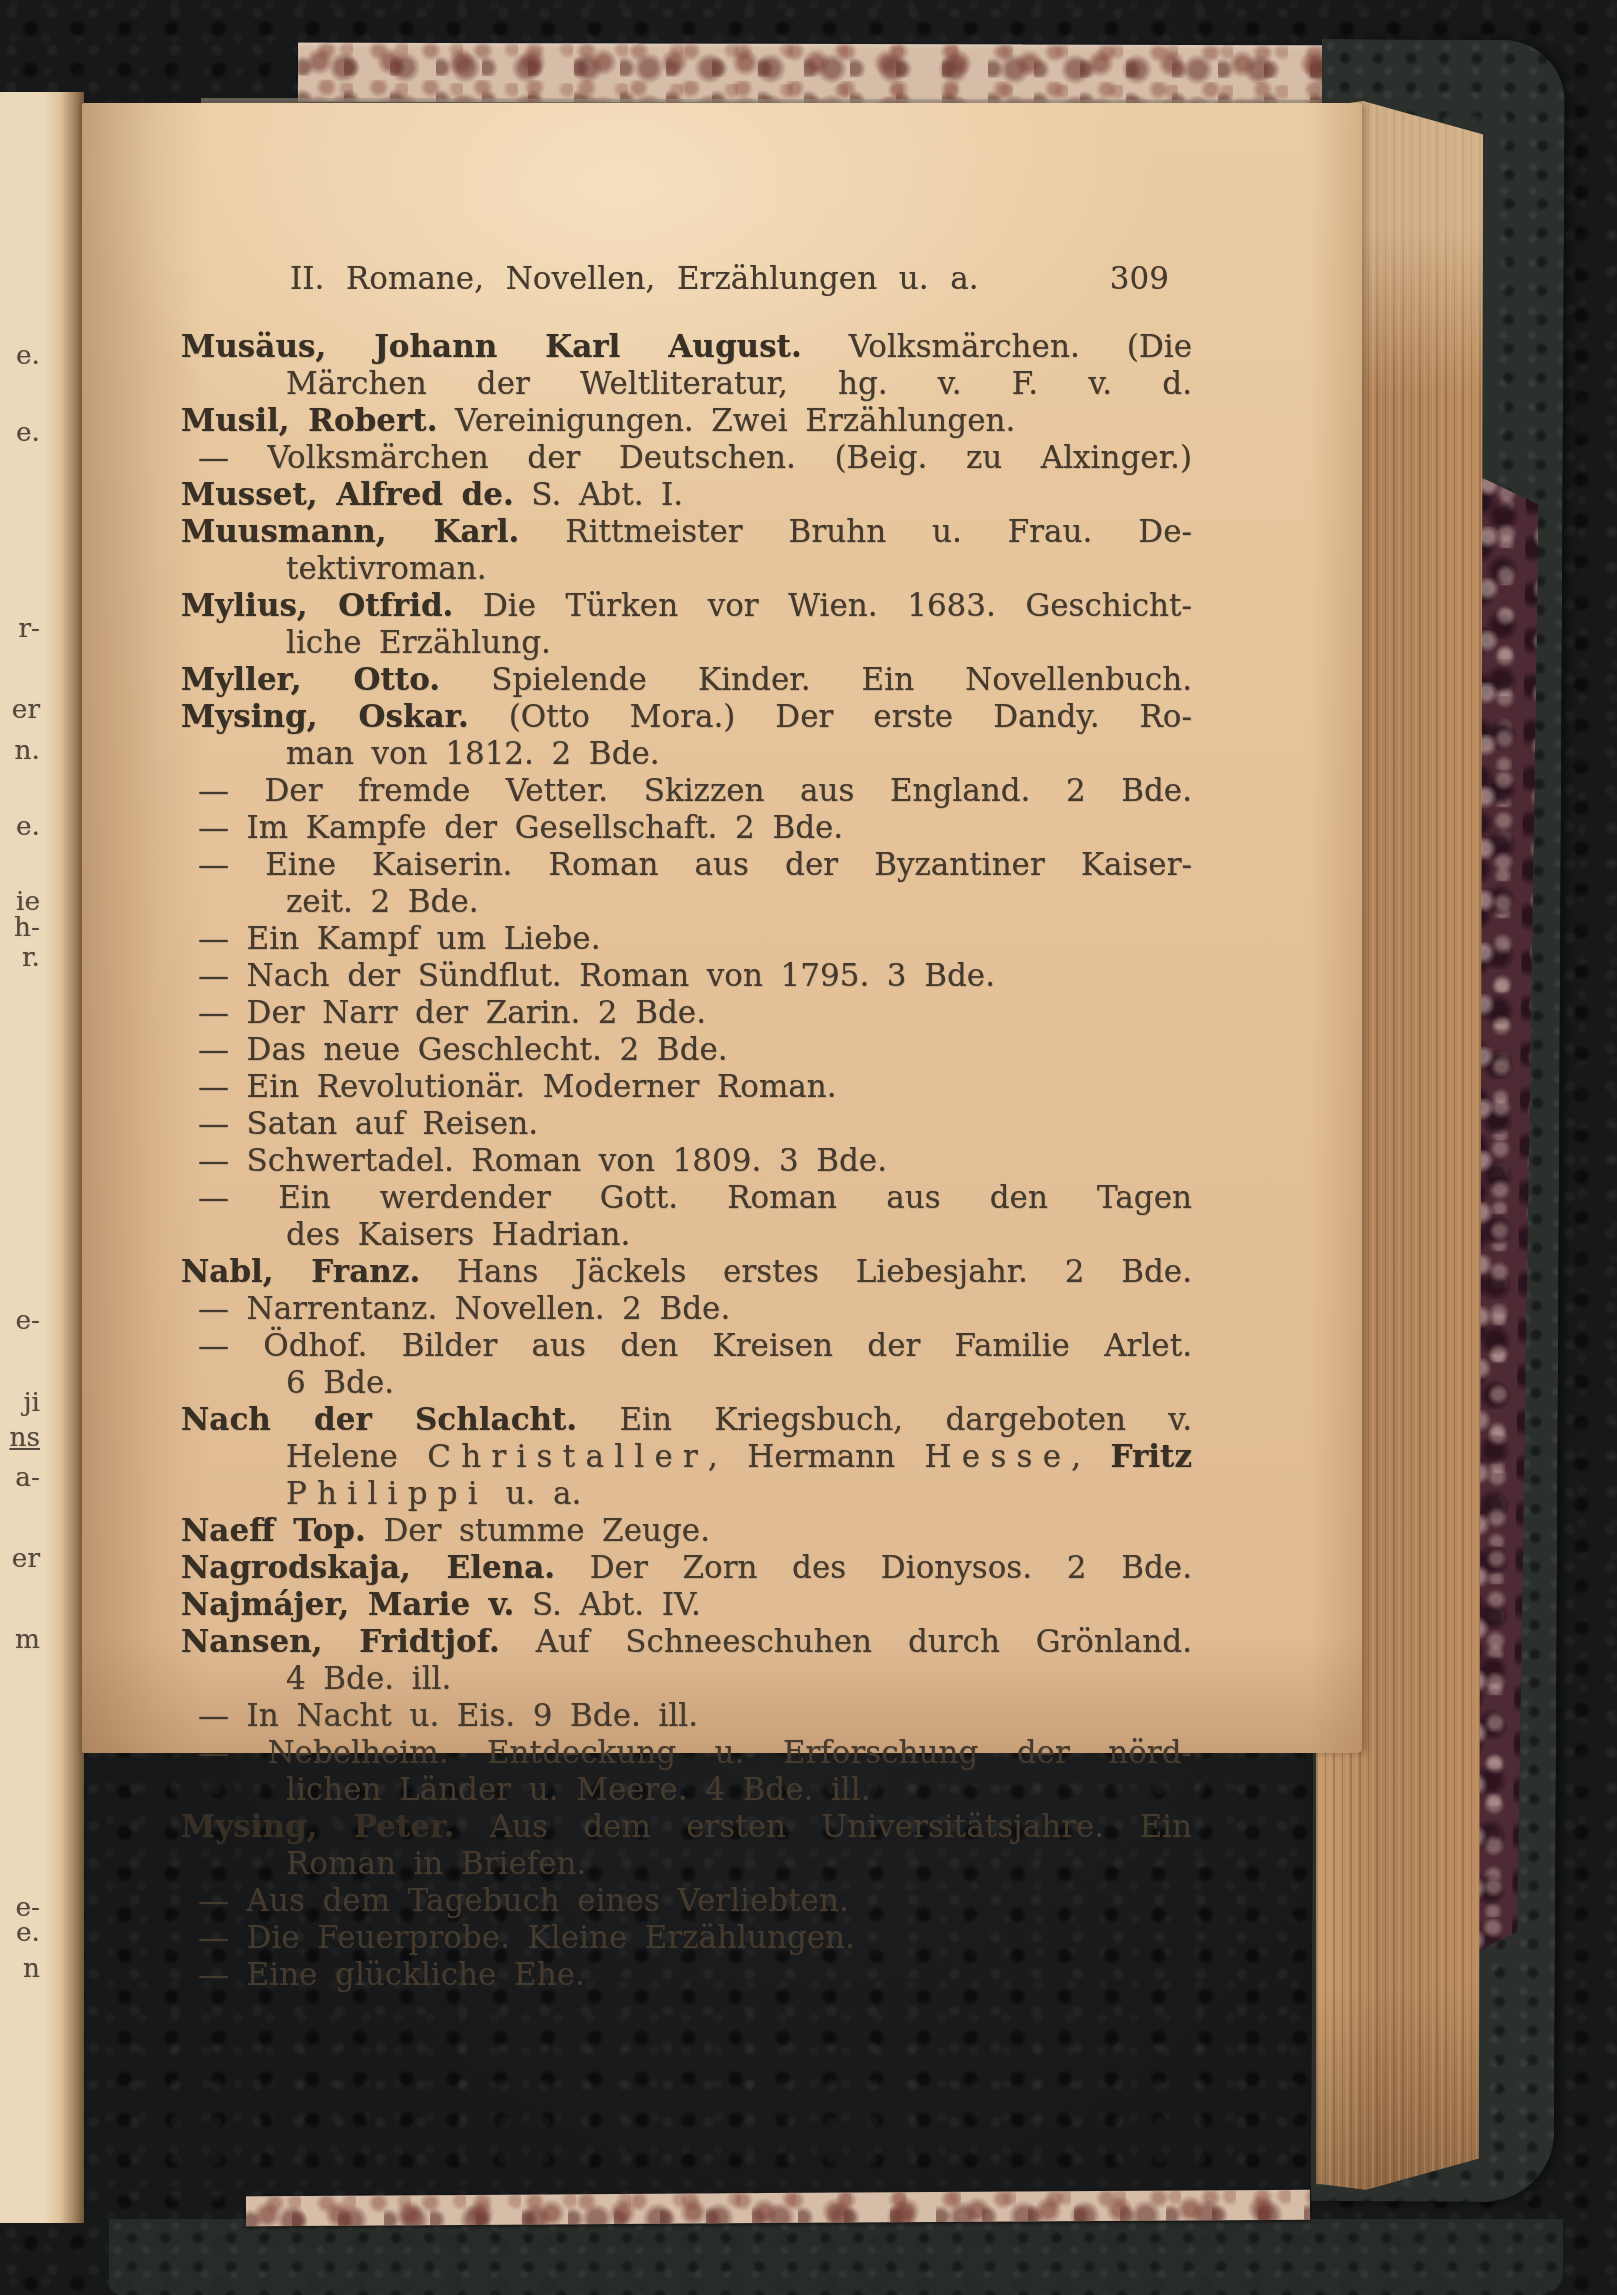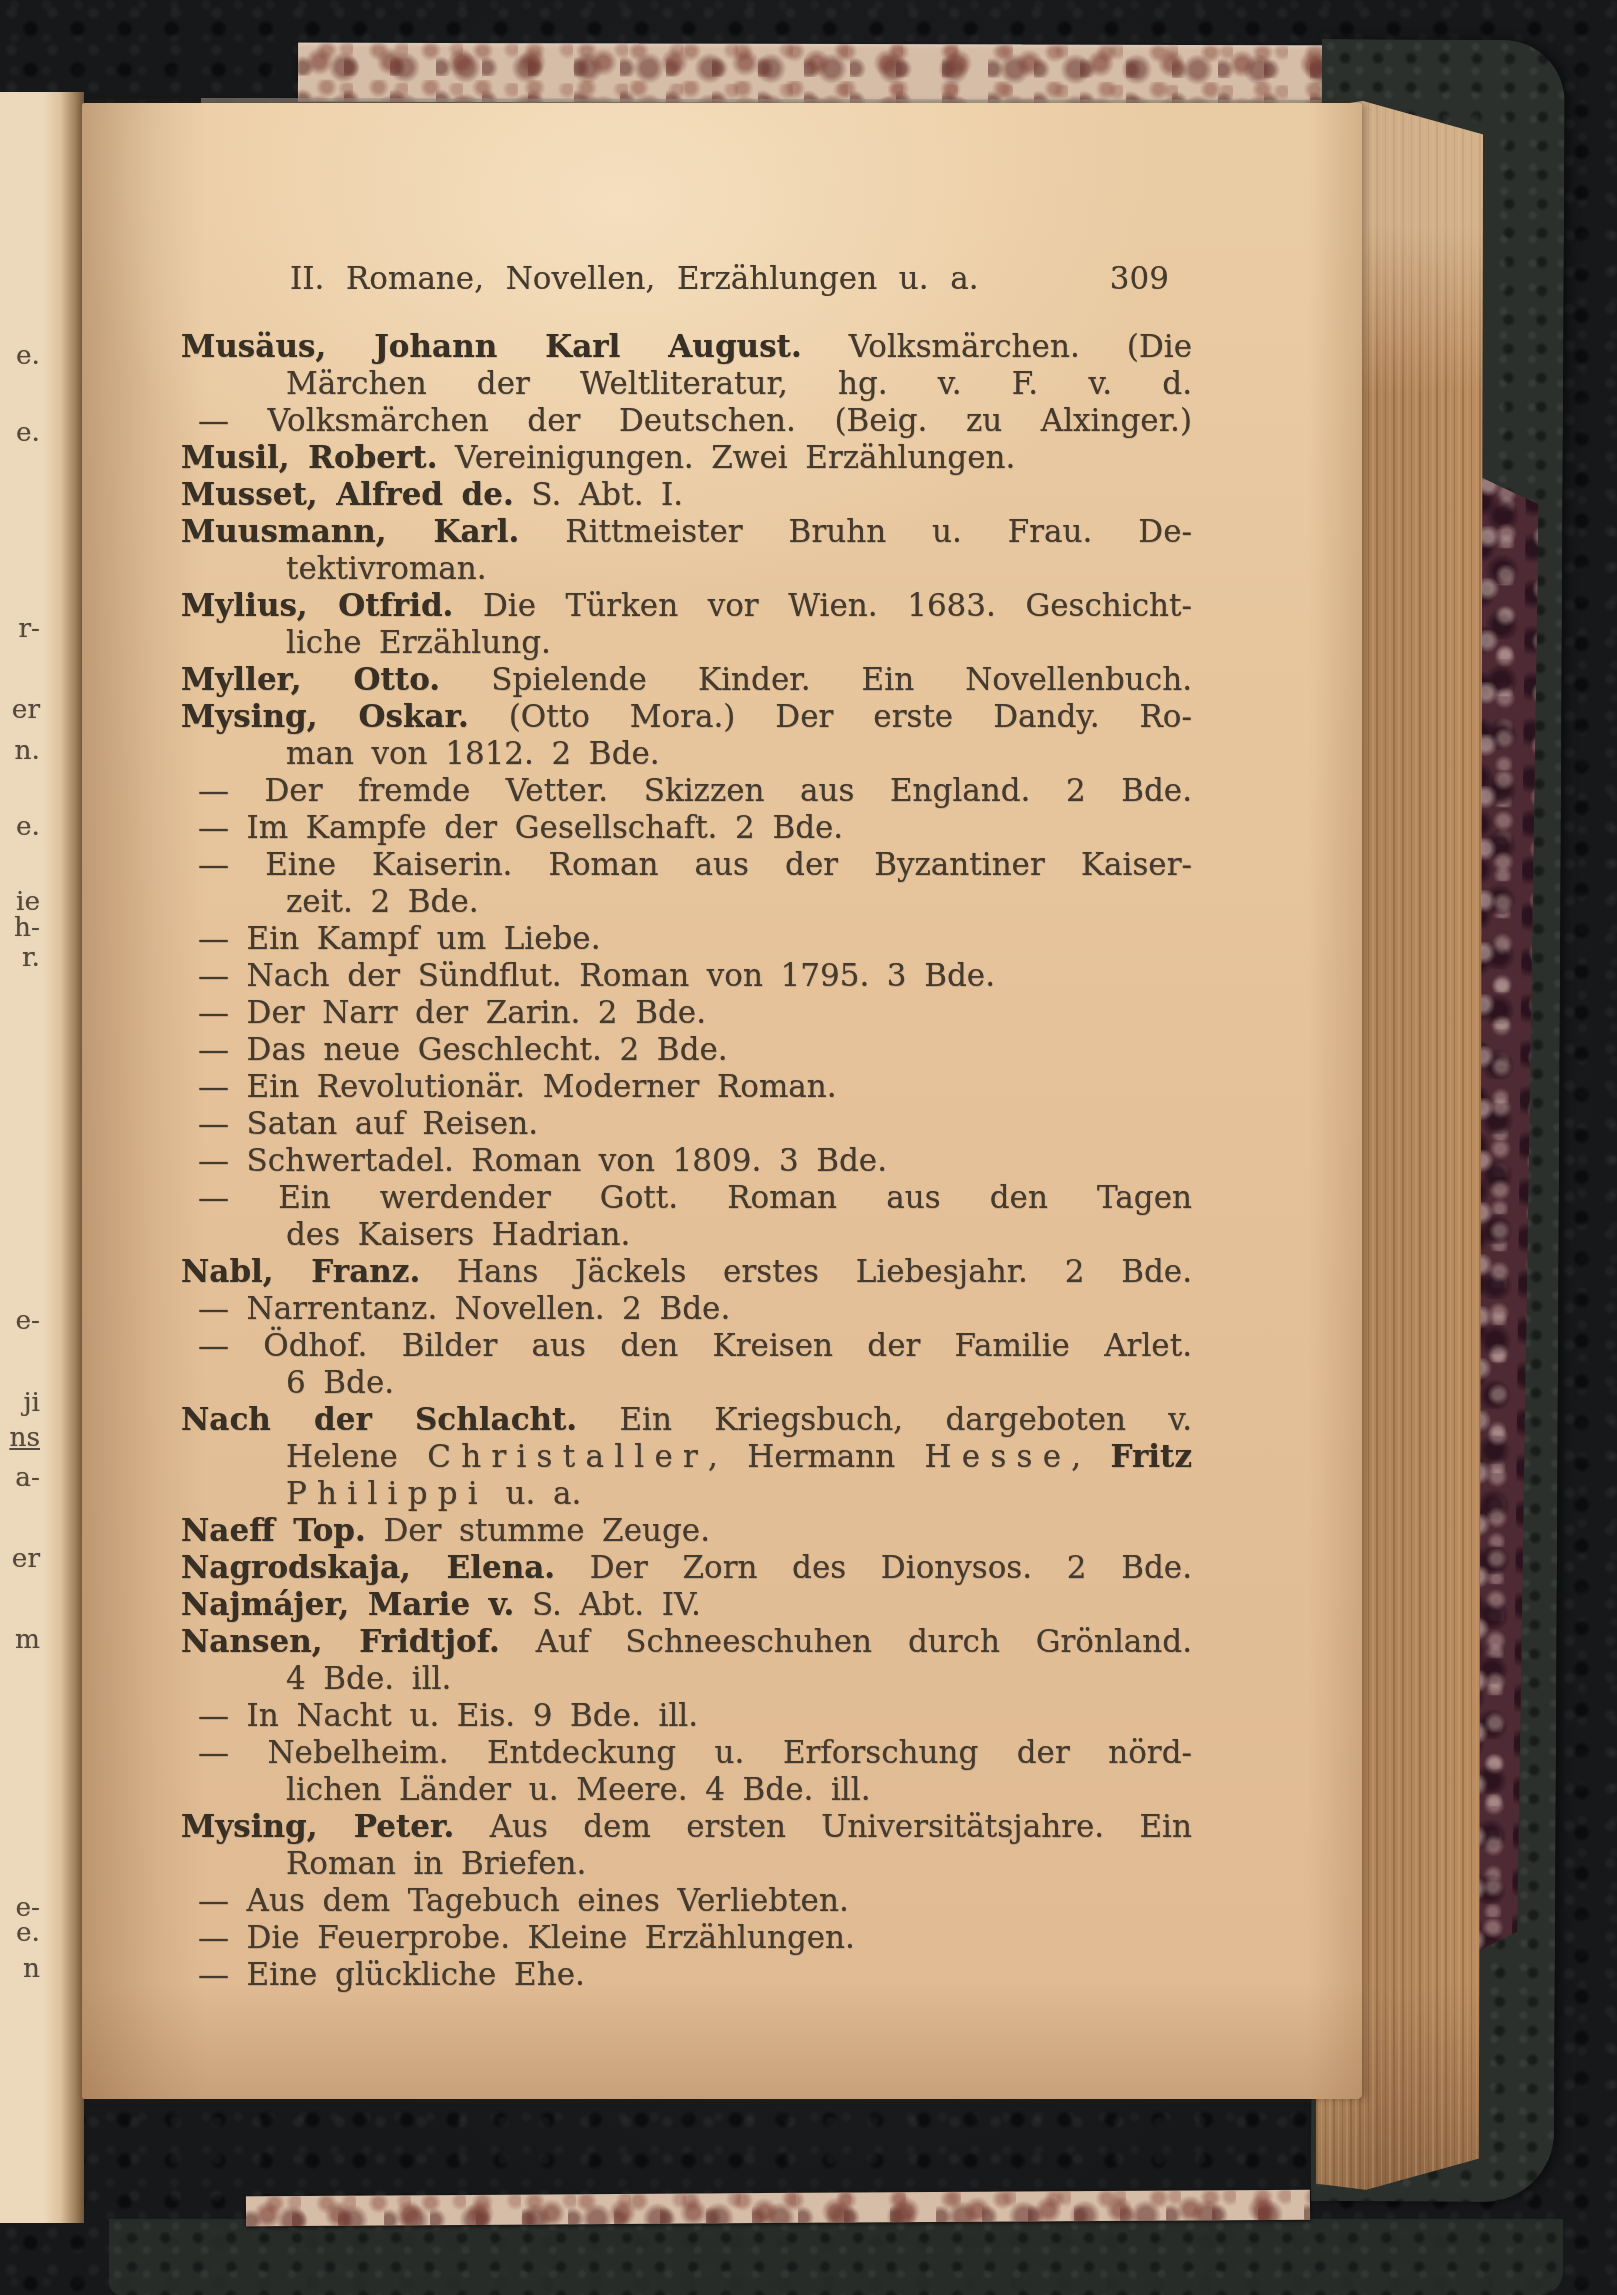--- a/index.html
+++ b/index.html
@@ -52,21 +52,21 @@
       linear-gradient(90deg,#c79d6e 0%,#b1835a 40%,#bb8d60 100%);}
   .bottom-marble{position:absolute;left:246px;top:2193px;width:1064px;height:29.5px;transform:rotate(-.35deg);
     box-shadow:0 1.6px 3.9px rgba(0,0,0,.6);}
   .bottom-leather{position:absolute;left:109px;top:2219px;width:1454px;height:76px;border-radius:0 0 23px 12.4px;opacity:.85;}
 
   .sliver{position:absolute;left:0;top:92px;width:84px;height:2131px;
     background:linear-gradient(90deg,#ecd8ba 0 52%,#ddc29c 72%,#a07e5b 90%,#6e5439 100%);}
   .frag{position:absolute;left:0;width:40px;text-align:right;font-size:26.4px;line-height:26.4px;
     color:#55483c;text-shadow:0 0 0.8px rgba(80,65,50,.5);}
 
-  .page{position:absolute;left:82px;top:103px;width:1280px;height:1996px;border-radius:2.3px 3.1px 4.7px 2.3px;
+  .page{position:absolute;left:82px;top:103px;width:1280px;height:1650px;border-radius:2.3px 3.1px 4.7px 2.3px;
     background:
       radial-gradient(ellipse 60% 28% at 42% 5%, rgba(249,230,200,.75), rgba(0,0,0,0) 70%),
       linear-gradient(90deg, rgba(134,92,56,.40) 0, rgba(134,92,56,.12) 74px, rgba(0,0,0,0) 124px),
       linear-gradient(270deg, rgba(150,105,65,.28) 0, rgba(0,0,0,0) 54px),
       linear-gradient(0deg, rgba(146,100,62,.30) 0, rgba(0,0,0,0) 117px),
       linear-gradient(180deg,#eacca4 0%,#e5c29a 45%,#dfba92 100%);
     box-shadow:3.1px 0 7.8px rgba(60,35,15,.35);}
 
   .textblock{position:absolute;left:99px;top:156px;width:1011px;color:#453a2e;}
   .header{display:flex;justify-content:space-between;align-items:baseline;
@@ -117,22 +117,22 @@
 
   <div class="page">
     <div class="textblock">
       <div class="header">
         <span>II. Romane, Novellen, Erzählungen u. a.</span>
         <span>309</span>
       </div>
       <div class="lines">
           <div class="line ind-a j"><span class="b">Musäus, Johann Karl August.</span><span> Volksmärchen. (Die</span></div>
           <div class="line ind-c j"><span>Märchen der Weltliteratur, hg. v. F. v. d.</span></div>
+          <div class="line ind-a"><span class="b">Musil, Robert.</span><span> Vereinigungen. Zwei Erzählungen.</span></div>
           <div class="line ind-d j"><span>— Volksmärchen der Deutschen. (Beig. zu Alxinger.)</span></div>
-          <div class="line ind-a"><span class="b">Musil, Robert.</span><span> Vereinigungen. Zwei Erzählungen.</span></div>
           <div class="line ind-a"><span class="b">Musset, Alfred de.</span><span> S. Abt. I.</span></div>
           <div class="line ind-a j"><span class="b">Muusmann, Karl.</span><span> Rittmeister Bruhn u. Frau. De-</span></div>
           <div class="line ind-c"><span>tektivroman.</span></div>
           <div class="line ind-a j"><span class="b">Mylius, Otfrid.</span><span> Die Türken vor Wien. 1683. Geschicht-</span></div>
           <div class="line ind-c"><span>liche Erzählung.</span></div>
           <div class="line ind-a j"><span class="b">Myller, Otto.</span><span> Spielende Kinder. Ein Novellenbuch.</span></div>
           <div class="line ind-a j"><span class="b">Mysing, Oskar.</span><span> (Otto Mora.) Der erste Dandy. Ro-</span></div>
           <div class="line ind-c"><span>man von 1812. 2 Bde.</span></div>
           <div class="line ind-d j"><span>— Der fremde Vetter. Skizzen aus England. 2 Bde.</span></div>
           <div class="line ind-d"><span>— Im Kampfe der Gesellschaft. 2 Bde.</span></div>

